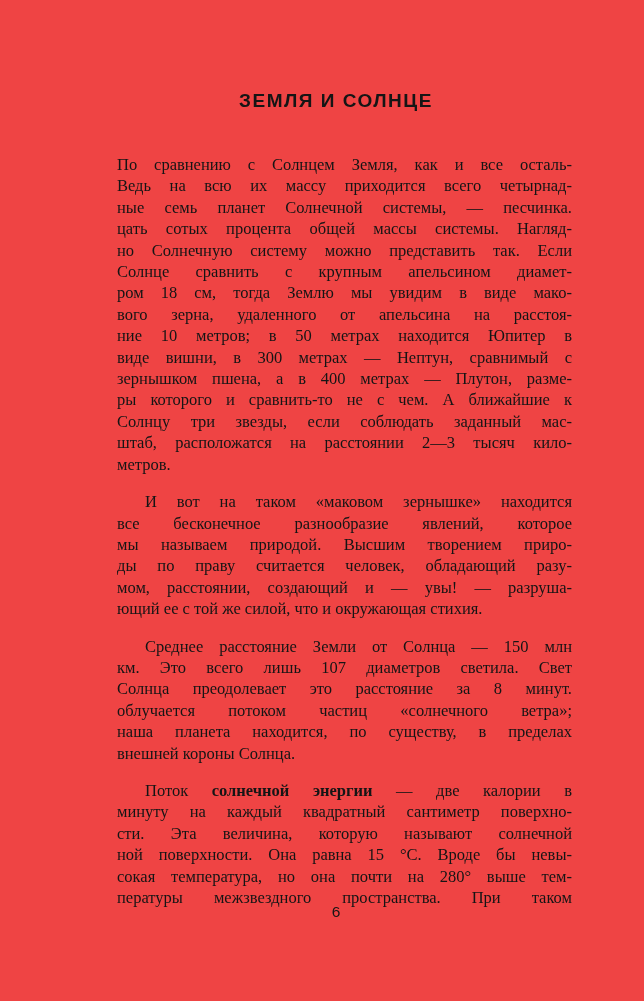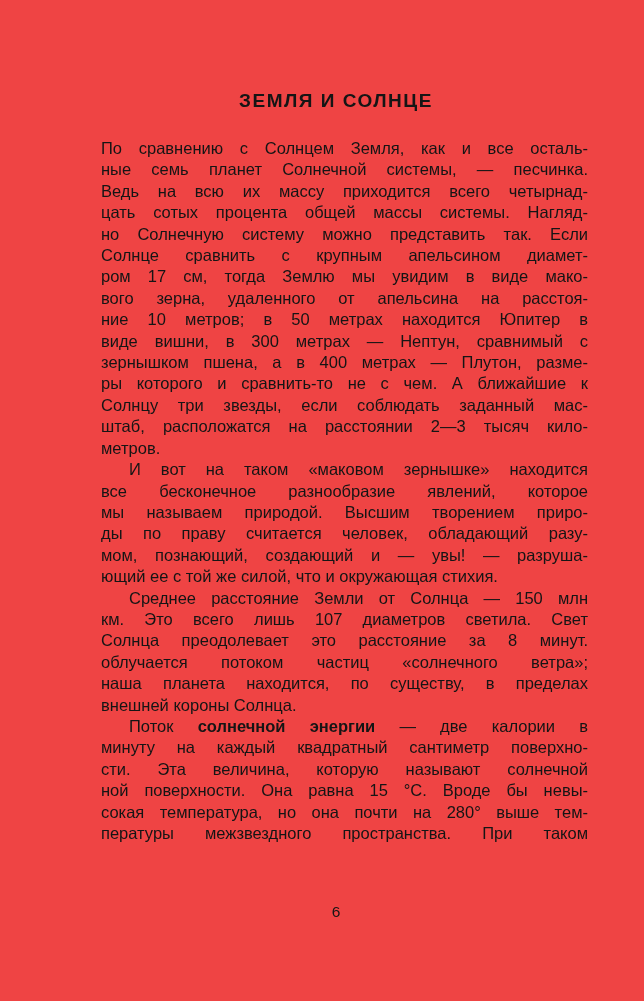--- a/index.html
+++ b/index.html
@@ -32,21 +32,22 @@
     letter-spacing: 1.5px;
   }
   .text-body {
     position: absolute;
     top: 138px;
     left: 101px;
     width: 487px;
     font-size: 16.5px;
   }
   .paragraph {
-    margin: 0;
+    margin: 16px;
+    font-family: Liberation Serif, serif;
   }
   .line {
     line-height: 21.4px;
     text-align: justify;
     text-align-last: justify;
     white-space: normal;
   }
   .line.flush {
     text-align-last: left;
   }
@@ -67,41 +68,41 @@
 </style>
 </head>
 <body>
 
 <div class="page">
   <div class="title">ЗЕМЛЯ И СОЛНЦЕ</div>
 
   <div class="text-body">
       <div class="paragraph">
         <div class="line">По сравнению с Солнцем Земля, как и все осталь-</div>
+        <div class="line">Ведь на всю их массу приходится всего четырнад-</div>
         <div class="line">ные семь планет Солнечной системы, — песчинка.</div>
-        <div class="line">Ведь на всю их массу приходится всего четырнад-</div>
         <div class="line">цать сотых процента общей массы системы. Нагляд-</div>
         <div class="line">но Солнечную систему можно представить так. Если</div>
         <div class="line">Солнце сравнить с крупным апельсином диамет-</div>
-        <div class="line">ром 17 см, тогда Землю мы увидим в виде мако-</div>
+        <div class="line">ром 18 см, тогда Землю мы увидим в виде мако-</div>
         <div class="line">вого зерна, удаленного от апельсина на расстоя-</div>
         <div class="line">ние 10 метров; в 50 метрах находится Юпитер в</div>
         <div class="line">виде вишни, в 300 метрах — Нептун, сравнимый с</div>
         <div class="line">зернышком пшена, а в 400 метрах — Плутон, разме-</div>
         <div class="line">ры которого и сравнить-то не с чем. А ближайшие к</div>
         <div class="line">Солнцу три звезды, если соблюдать заданный мас-</div>
         <div class="line">штаб, расположатся на расстоянии 2—3 тысяч кило-</div>
         <div class="line flush">метров.</div>
       </div>
       <div class="paragraph">
         <div class="line indent">И вот на таком «маковом зернышке» находится</div>
         <div class="line">все бесконечное разнообразие явлений, которое</div>
         <div class="line">мы называем природой. Высшим творением приро-</div>
         <div class="line">ды по праву считается человек, обладающий разу-</div>
-        <div class="line">мом, познающий, создающий и — увы! — разруша-</div>
+        <div class="line">мом, расстоянии, создающий и — увы! — разруша-</div>
         <div class="line flush">ющий ее с той же силой, что и окружающая стихия.</div>
       </div>
       <div class="paragraph">
         <div class="line indent">Среднее расстояние Земли от Солнца — 150 млн</div>
         <div class="line">км. Это всего лишь 107 диаметров светила. Свет</div>
         <div class="line">Солнца преодолевает это расстояние за 8 минут.</div>
         <div class="line">облучается потоком частиц «солнечного ветра»;</div>
         <div class="line">наша планета находится, по существу, в пределах</div>
         <div class="line flush">внешней короны Солнца.</div>
       </div>

